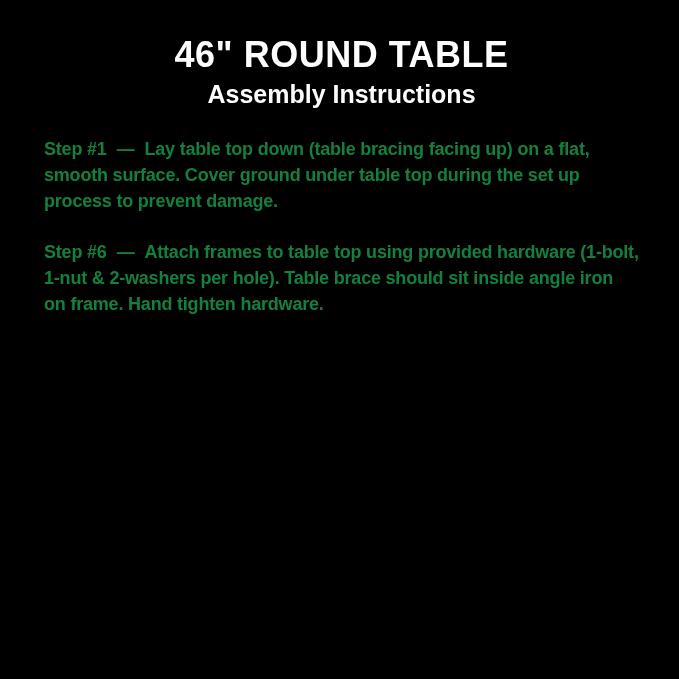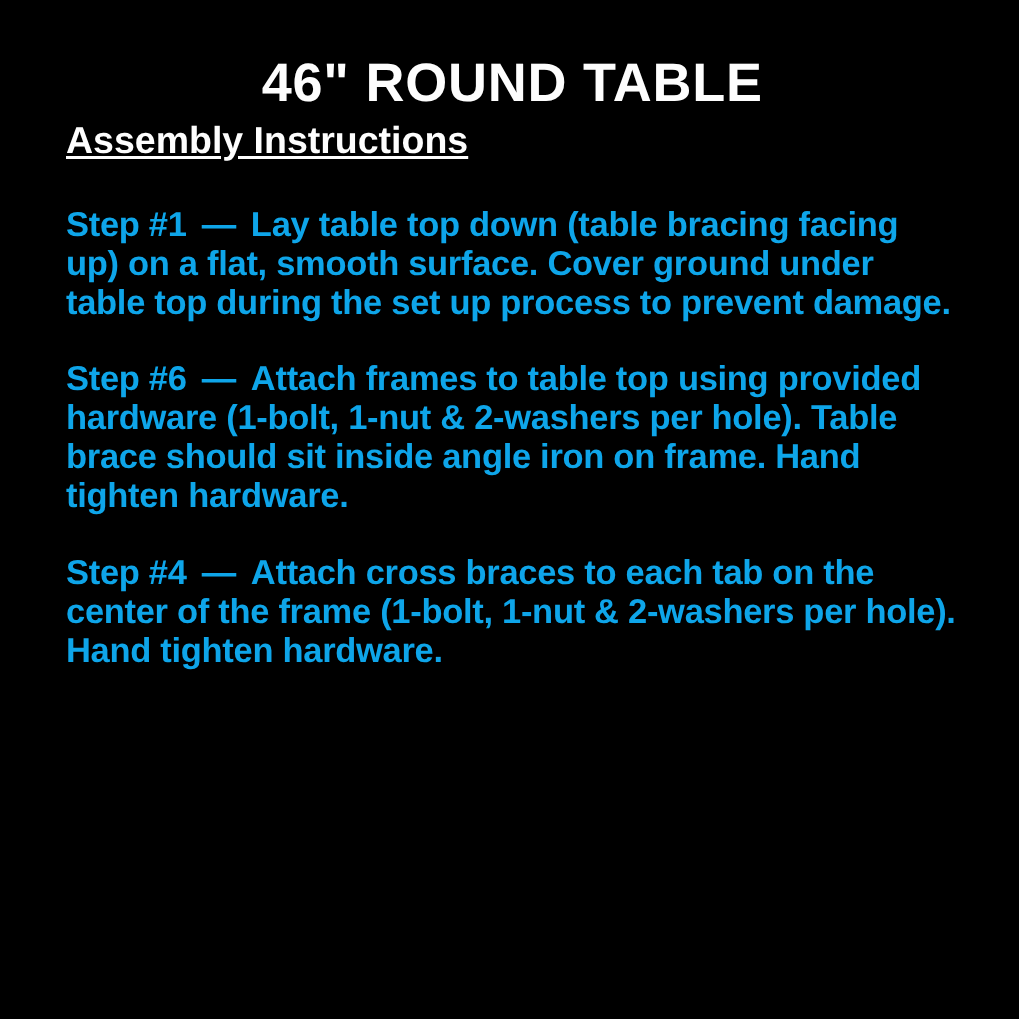--- a/index.html
+++ b/index.html
@@ -20,51 +20,50 @@
     padding: 36px 40px 0 44px;
   }
   .title {
     text-align: center;
     font-size: 36px;
     letter-spacing: 0.5px;
     line-height: 1.05;
     color: #fdfdfd;
   }
   .subtitle {
+    text-align: center;
     font-size: 25px;
     margin-top: 6px;
     color: #fdfdfd;
-    text-decoration: underline;
   }
   .steps {
     margin-top: 27px;
   }
   .step {
-    font-size: 23px;
+    font-size: 18px;
     line-height: 26px;
     letter-spacing: -0.2px;
     margin-bottom: 25px;
     max-width: 596px;
-    color: #0ea5e9;
+    color: #15803d;
   }
   .step .dash {
     display: inline-block;
     margin: 0 10px;
   }
 </style>
 </head>
 <body>
 
 <div class="page">
   <h1 class="title">46" ROUND TABLE</h1>
   <h2 class="subtitle">Assembly Instructions</h2>
 
   <div class="steps">
     <p class="step"><span>Step #1</span><span class="dash">—</span><span>Lay table top down (table bracing facing up) on a flat, smooth surface. Cover ground under table top during the set up process to prevent damage.</span></p>
 
     <p class="step"><span>Step #6</span><span class="dash">—</span><span>Attach frames to table top using provided hardware (1-bolt, 1-nut &amp; 2-washers per hole). Table brace should sit inside angle iron on frame. Hand tighten hardware.</span></p>
 
 
-    <p class="step"><span>Step #4</span><span class="dash">—</span><span>Attach cross braces to each tab on the center of the frame (1-bolt, 1-nut &amp; 2-washers per hole). Hand tighten hardware.</span></p>
 
 
   </div>
 </div>
 
 </body></html>

